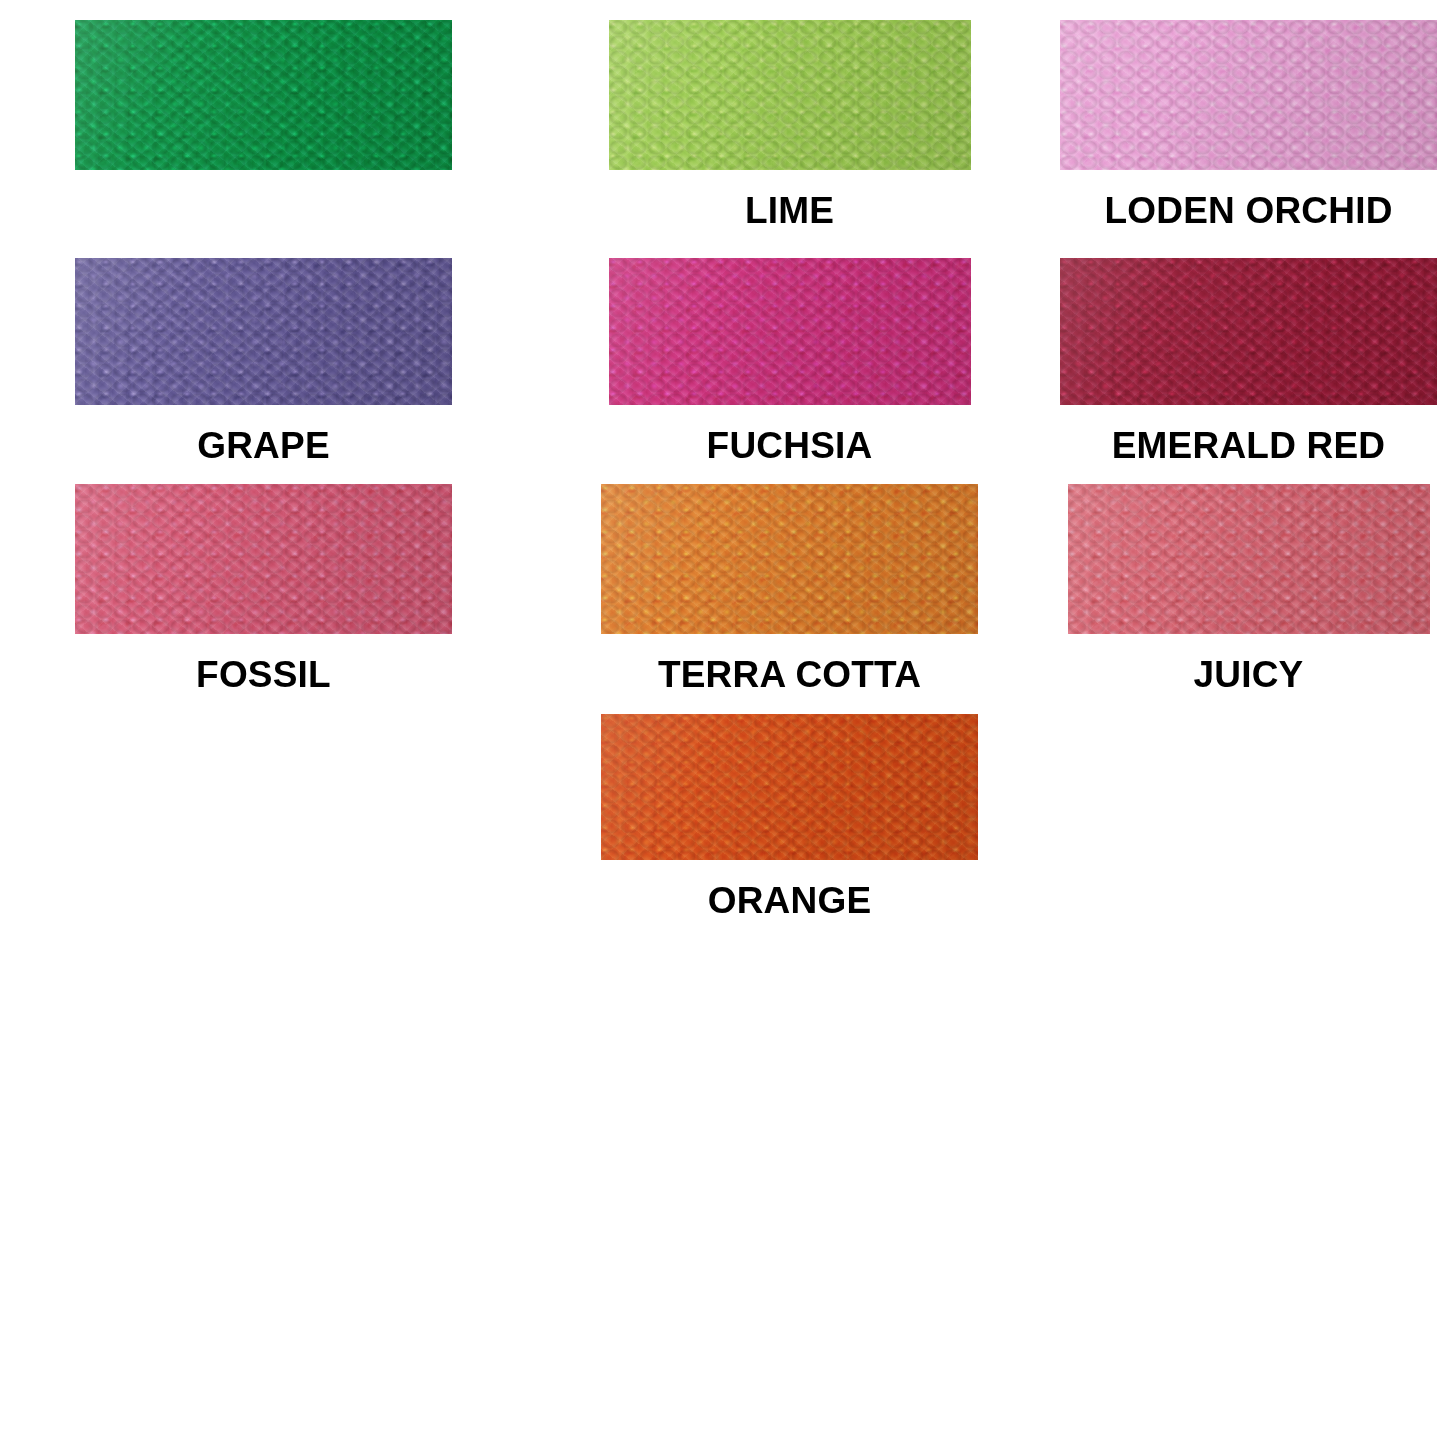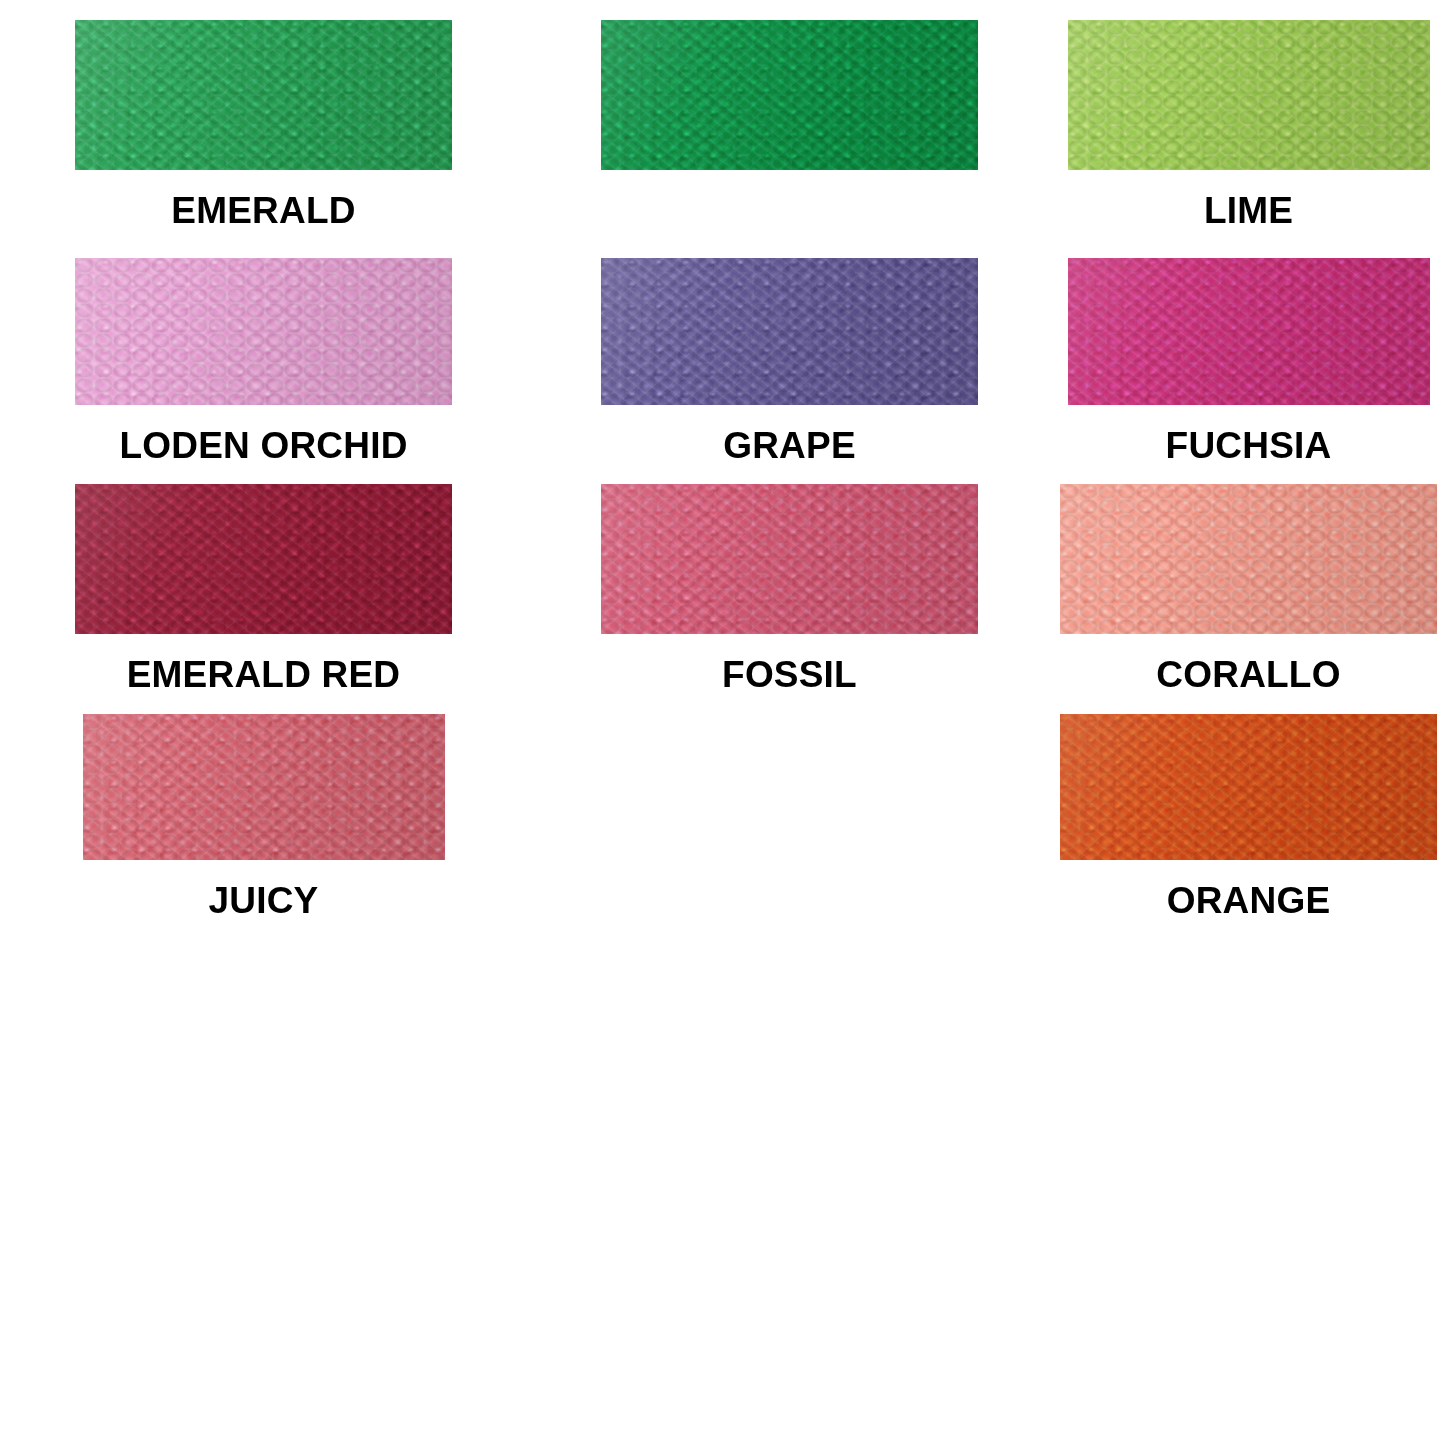--- a/index.html
+++ b/index.html
@@ -111,29 +111,20 @@
     line-height: 1;
     white-space: nowrap;
   }
 </style>
 </head>
 <body>
 
 <div id="swatch-chart">
   <div class="swatch-grid">
 
-    <div class="swatch-cell">
-      <div class="swatch-chip" style="background-color: rgb(42, 167, 90);">
-        <div class="grain"></div>
-        <div class="grain2"></div>
-        <div class="grain3"></div>
-        <div class="sheen"></div>
-      </div>
-      <div class="swatch-label">EMERALD</div>
-    </div>
 
     <div class="swatch-cell">
       <div class="swatch-chip" style="background-color: rgb(14, 150, 72);">
         <div class="grain"></div>
         <div class="grain2"></div>
         <div class="grain3"></div>
         <div class="sheen"></div>
       </div>
     </div>
 
@@ -194,30 +185,30 @@
       <div class="swatch-chip" style="background-color: rgb(216, 95, 124);">
         <div class="grain"></div>
         <div class="grain2"></div>
         <div class="grain3"></div>
         <div class="sheen"></div>
       </div>
       <div class="swatch-label">FOSSIL</div>
     </div>
 
 
-
-    <div class="swatch-cell">
-      <div class="swatch-chip" style="background-color: rgb(246, 163, 148);">
-        <div class="grain"></div>
-        <div class="grain2"></div>
-        <div class="grain3"></div>
-        <div class="sheen"></div>
-      </div>
-      <div class="swatch-label">CORALLO</div>
-    </div>
+    <div class="swatch-cell">
+      <div class="swatch-chip" style="background-color: rgb(224, 130, 47);">
+        <div class="grain"></div>
+        <div class="grain2"></div>
+        <div class="grain3"></div>
+        <div class="sheen"></div>
+      </div>
+      <div class="swatch-label">TERRA COTTA</div>
+    </div>
+
 
     <div class="swatch-cell">
       <div class="swatch-chip" style="background-color: rgb(218, 107, 121); width: 362px;">
         <div class="grain"></div>
         <div class="grain2"></div>
         <div class="grain3"></div>
         <div class="sheen"></div>
       </div>
       <div class="swatch-label">JUICY</div>
     </div>

